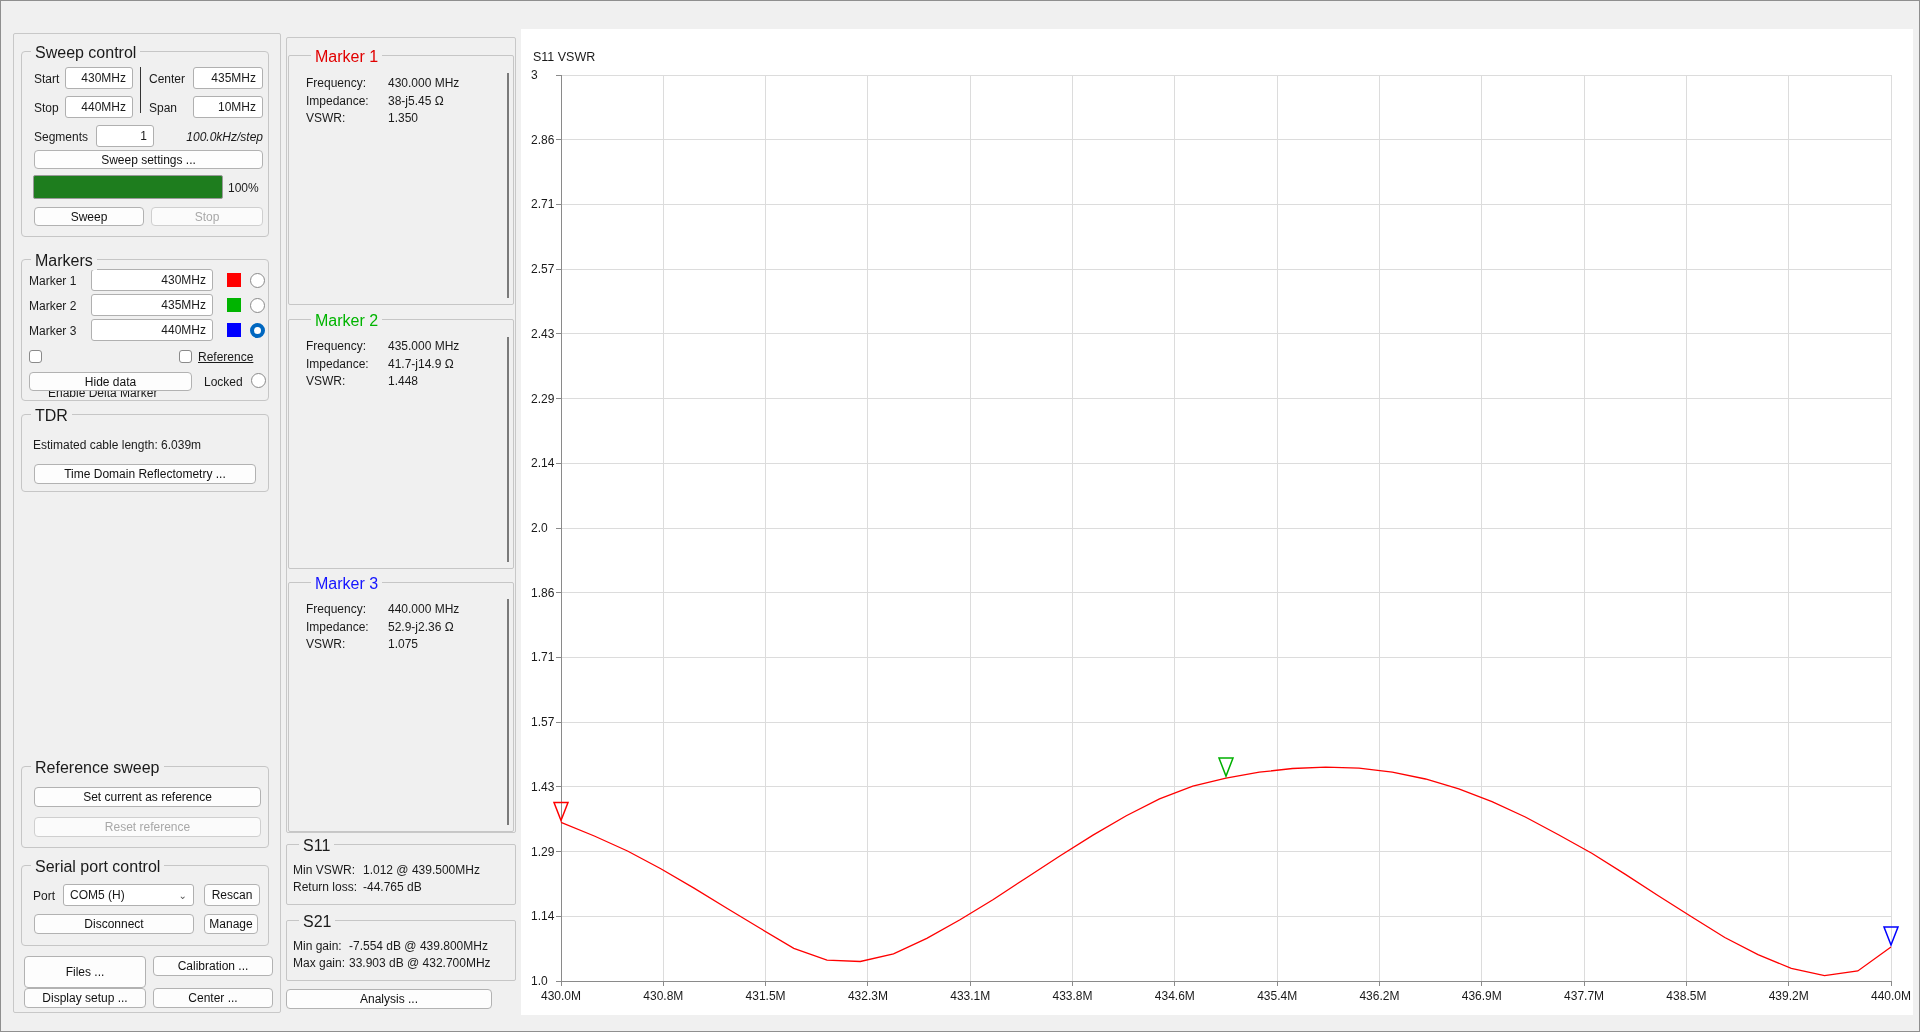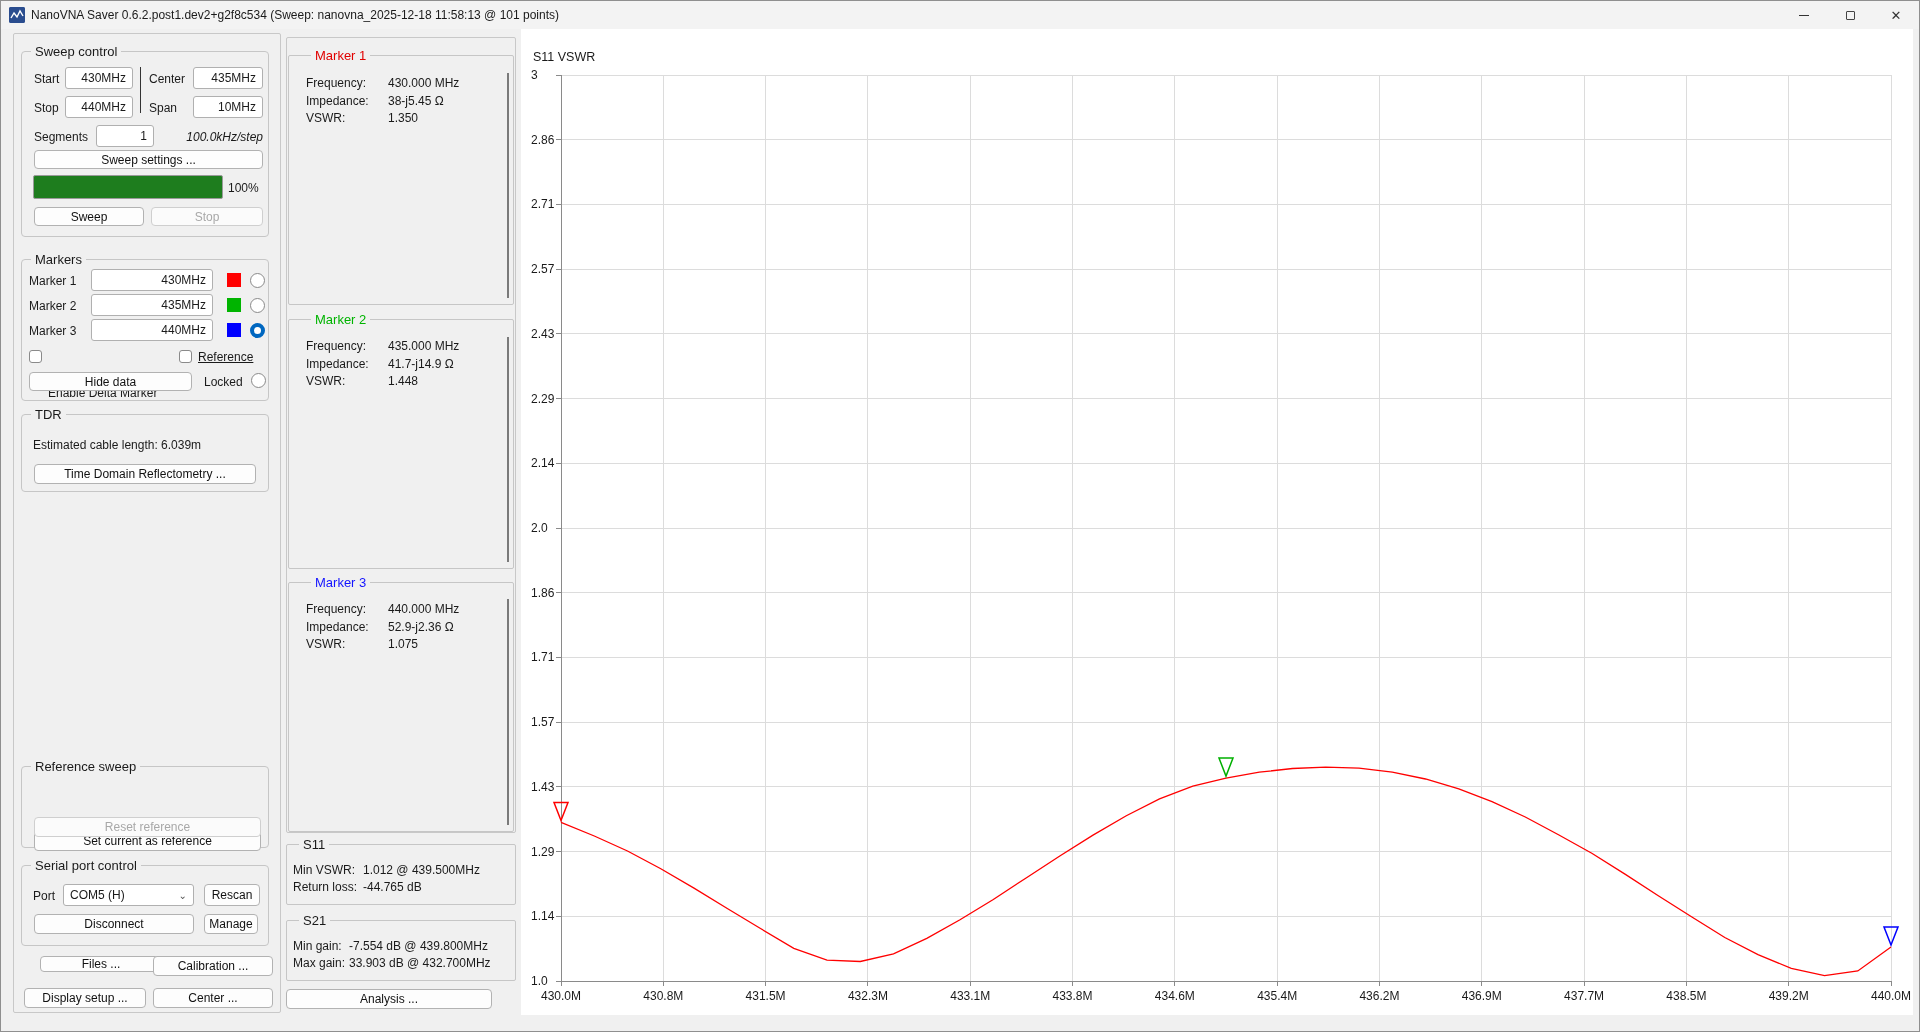--- a/index.html
+++ b/index.html
@@ -11,59 +11,41 @@
   .app-icon { position:absolute; left:8px; top:6px; width:16px; height:16px; background:#2a4d8f; border-radius:2px; }
   .app-icon svg { position:absolute; left:0; top:0; }
   .win-btn { position:absolute; top:0; width:46px; height:28px; display:flex; align-items:center; justify-content:center; color:#333; }
   .min-glyph { width:10px; height:1px; background:#333; }
   .restore-glyph { position:relative; width:9px; height:9px; border:1px solid #444; border-radius:1px; background:#f3f3f3; }
   .restore-glyph::before { content:''; position:absolute; top:-4px; left:2px; width:9px; height:9px; border:1px solid #444; border-radius:1px; z-index:-1; }
   .close-glyph { font-size:13px; line-height:13px; color:#333; }
 
   .frame { position:absolute; border:1px solid #c8c8c8; border-radius:2px; }
   .gbox { position:absolute; border:1px solid #c6c6c6; border-radius:4px; }
-  .gtitle { position:absolute; background:#f0f0f0; padding:0 4px; font-size:13px; white-space:nowrap; z-index:2; }
+  .gtitle { position:absolute; background:#f0f0f0; padding:0 4px; font-size:16px; white-space:nowrap; z-index:2; }
   .lbl { position:absolute; white-space:nowrap; }
   .field { position:absolute; background:#fff; border:1px solid #b0b0b0; border-radius:3px; display:flex; align-items:center; justify-content:flex-end; padding:0 6px; }
   .btn { position:absolute; background:#fdfdfd; border:1px solid #b2b2b2; border-radius:4px; display:flex; align-items:center; justify-content:center; color:#111; cursor:default; }
   .btn.disabled { color:#a8a8a8; border-color:#cfcfcf; background:#fbfbfb; }
   .vline { position:absolute; width:1px; background:#333; }
   .progress { position:absolute; background:#1e7d1e; border:1px solid #9a9a9a; border-radius:2px; }
   .chk { position:absolute; width:13px; height:13px; border:1px solid #8a8a8a; border-radius:3px; background:#fff; }
   .radio { position:absolute; width:15px; height:15px; border:1px solid #8a8a8a; border-radius:50%; background:#fff; }
   .radio.on { border:4.5px solid #0067c0; }
   .sq { position:absolute; width:14px; height:14px; }
   .combo { position:absolute; background:#fff; border:1px solid #b0b0b0; border-radius:3px; display:flex; align-items:center; padding:0 6px; }
   .combo .chev { margin-left:auto; color:#555; font-size:10px; }
   .scrollline { position:absolute; width:2px; background:#7a7a7a; }
   .chart-wrap { position:absolute; left:520px; top:28px; width:1392px; height:986px; background:#ffffff; }
 </style>
 </head>
 <body>
 
 <div class="window">
 
-  <div class="titlebar">
-    <div class="app-icon">
-      <svg width="16" height="16" viewBox="0 0 16 16">
-          <rect x="0" y="0" width="16" height="16" rx="2" fill="#2a4d8f"></rect>
-          <polyline points="2,11 5,6 8,10 11,4 14,9" fill="none" stroke="#ffffff" stroke-width="1.4"></polyline>
-        </svg>
-    </div>
-    <div class="titlebar-text">NanoVNA Saver 0.6.2.post1.dev2+g2f8c534 (Sweep: nanovna_2025-12-18 11:58:13 @ 101 points)</div>
-    <div class="win-btn" style="left:1780px;">
-        <span class="min-glyph"></span>
-      </div>
-    <div class="win-btn" style="left:1826px;">
-        <span class="restore-glyph"></span>
-      </div>
-    <div class="win-btn" style="left:1872px;">
-        <span class="close-glyph">✕</span>
-      </div>
-  </div>
 
   <div class="frame" style="left:12px; top:32px; width:268px; height:980px;"></div>
 
   <div class="gbox" style="left:20px; top:50px; width:248px; height:186px;"></div>
   <div class="gtitle" style="left:30px; top:43px;">Sweep control</div>
   <div class="lbl" style="left:33px; top:71px;">Start</div>
   <div class="field" style="left:64px; top:66px; width:68px; height:22px;">430MHz</div>
   <div class="vline" style="left:139px; top:66px; height:46px;"></div>
   <div class="lbl" style="left:148px; top:71px;">Center</div>
   <div class="field" style="left:192px; top:66px; width:70px; height:22px;">435MHz</div>
@@ -106,35 +88,35 @@
   <div class="lbl" style="left:203px; top:374px;">Locked</div>
   <div class="radio" style="left:250px; top:372px;"></div>
 
   <div class="gbox" style="left:20px; top:413px; width:248px; height:78px;"></div>
   <div class="gtitle" style="left:30px; top:406px;">TDR</div>
   <div class="lbl" style="left:32px; top:437px;">Estimated cable length: 6.039m</div>
   <div class="btn" style="left:33px; top:463px; width:222px; height:20px;">Time Domain Reflectometry ...</div>
 
   <div class="gbox" style="left:20px; top:765px; width:248px; height:82px;"></div>
   <div class="gtitle" style="left:30px; top:758px;">Reference sweep</div>
-  <div class="btn" style="left:33px; top:786px; width:227px; height:20px;margin-top:44px;">Set current as reference</div>
+  <div class="btn" style="left:33px; top:786px; width:227px; height:20px;">Set current as reference</div>
   <div class="btn disabled" style="left:33px; top:816px; width:227px; height:20px;">Reset reference</div>
 
   <div class="gbox" style="left:20px; top:864px; width:248px; height:81px;"></div>
   <div class="gtitle" style="left:30px; top:857px;">Serial port control</div>
   <div class="lbl" style="left:32px; top:888px;">Port</div>
   <div class="combo" style="left:62px; top:883px; width:131px; height:22px;">
     <span>COM5 (H)</span>
     <span class="chev">⌄</span>
   </div>
   <div class="btn" style="left:203px; top:883px; width:56px; height:22px;">Rescan</div>
   <div class="btn" style="left:33px; top:913px; width:160px; height:20px;">Disconnect</div>
   <div class="btn" style="left:203px; top:913px; width:54px; height:20px;">Manage</div>
 
-  <div class="btn" style="left:39px; top:955px; width:122px; height:16px;">Files ...</div>
+  <div class="btn" style="left:23px; top:955px; width:122px; height:32px;">Files ...</div>
   <div class="btn" style="left:152px; top:955px; width:120px; height:20px;">Calibration ...</div>
   <div class="btn" style="left:23px; top:987px; width:122px; height:20px;">Display setup ...</div>
   <div class="btn" style="left:152px; top:987px; width:120px; height:20px;">Center ...</div>
 
   <div class="frame" style="left:285px; top:36px; width:230px; height:796px;"></div>
 
   <div class="gbox" style="left:287px; top:54px; width:226px; height:250px; border-radius:2px;"></div>
   <div class="gtitle" style="left:310px; top:47px; color:#e10000;">Marker 1</div>
   <div class="lbl" style="left:305px; top:75px;">Frequency:</div>
   <div class="lbl" style="left:387px; top:75px;">430.000 MHz</div>

